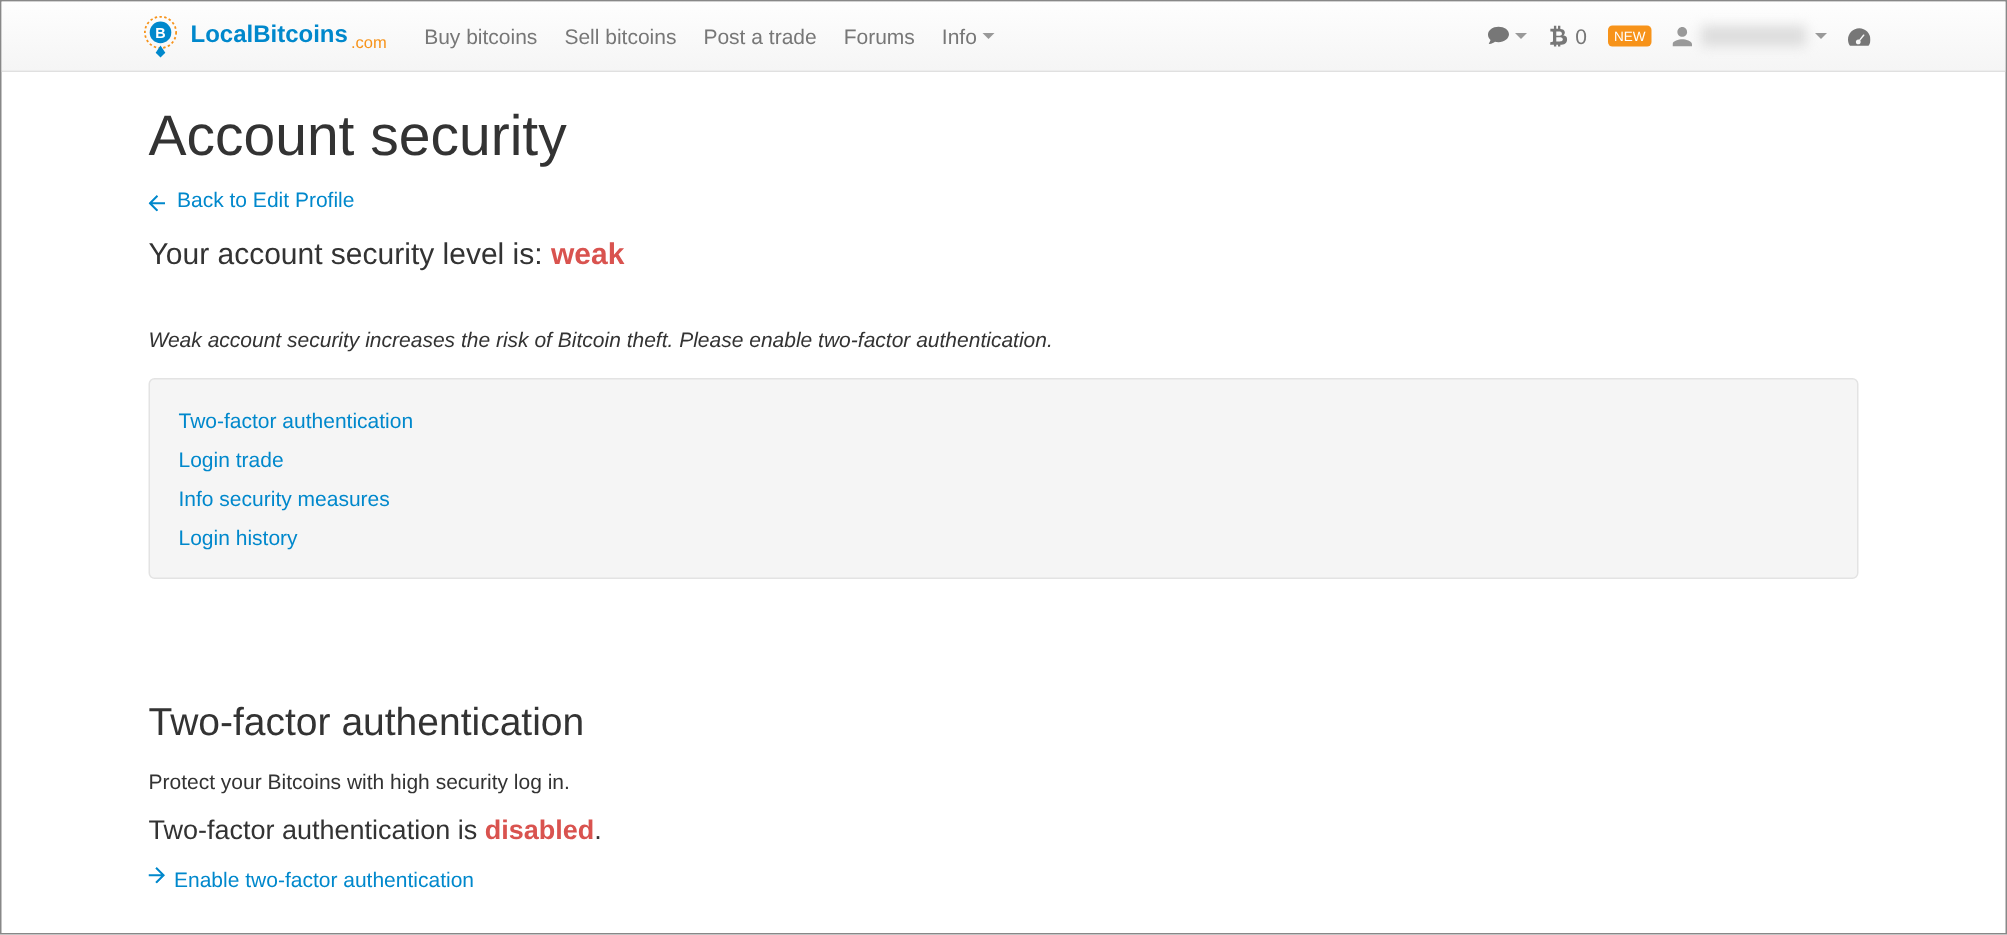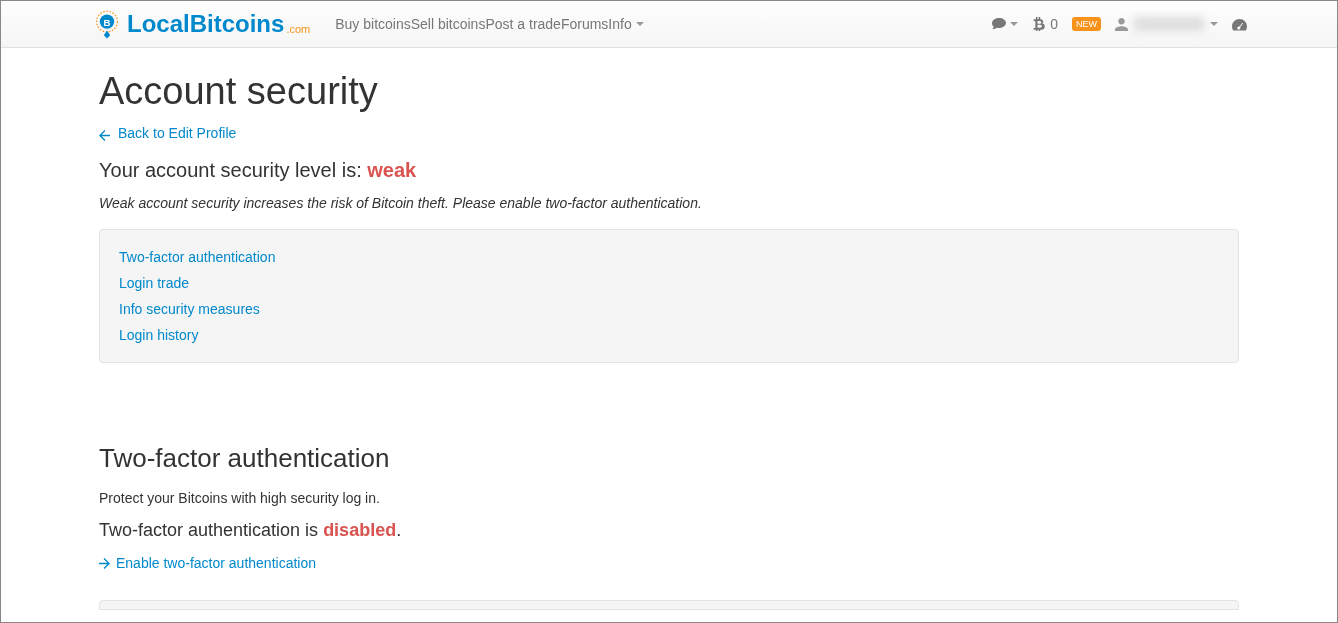--- a/index.html
+++ b/index.html
@@ -26,36 +26,36 @@
       align-items: center;
       margin-right: 25px;
       cursor: pointer;
     }
     .logo-icon {
       width: 32px;
       height: 32px;
       margin-right: 4px;
     }
     .logo-text {
-      font-size: 24px;
+      font-size: 16px;
       font-weight: 600;
       color: #0088cc;
     }
     .logo-text .local { color: #0088cc; }
     .logo-text .bitcoins { color: #0088cc; }
     .logo-com {
       font-size: 11px;
       color: #f7931a;
       position: relative;
       top: 5px;
       margin-left: 2px;
     }
     .nav-links {
       display: flex;
-      gap: 0;
+      gap: 18px;
       align-items: center;
       flex: 1;
     }
     .nav-link {
       color: #777;
       text-decoration: none;
       font-size: 14px;
       cursor: pointer;
       display: flex;
       align-items: center;
@@ -126,21 +126,21 @@
       display: inline-flex;
       align-items: flex-end;
       gap: 8px;
       cursor: pointer;
       margin-bottom: 18px;
     }
     h3.level {
       font-size: 20px;
       font-weight: 500;
       color: #333;
-      margin-bottom: 13px;
+      margin-bottom: 36px;
     }
     .level-value {
       color: #d9534f;
       font-weight: bold;
     }
     .warning-text {
       font-size: 14px;
       color: #333;
       margin-bottom: 18px;
       font-style: italic;
@@ -179,21 +179,20 @@
     }
     .status-value {
       color: #d9534f;
       font-weight: bold;
     }
     .action-link {
       color: #0088cc;
       text-decoration: none;
       font-size: 14px;
       display: inline-flex;
-      align-items: center;
       gap: 6px;
       cursor: pointer;
     }
     .well-bottom {
       background: #f5f5f5;
       border: 1px solid #e3e3e3;
       border-top-left-radius: 4px;
       border-top-right-radius: 4px;
       height: 10px;
       margin-top: 28px;

